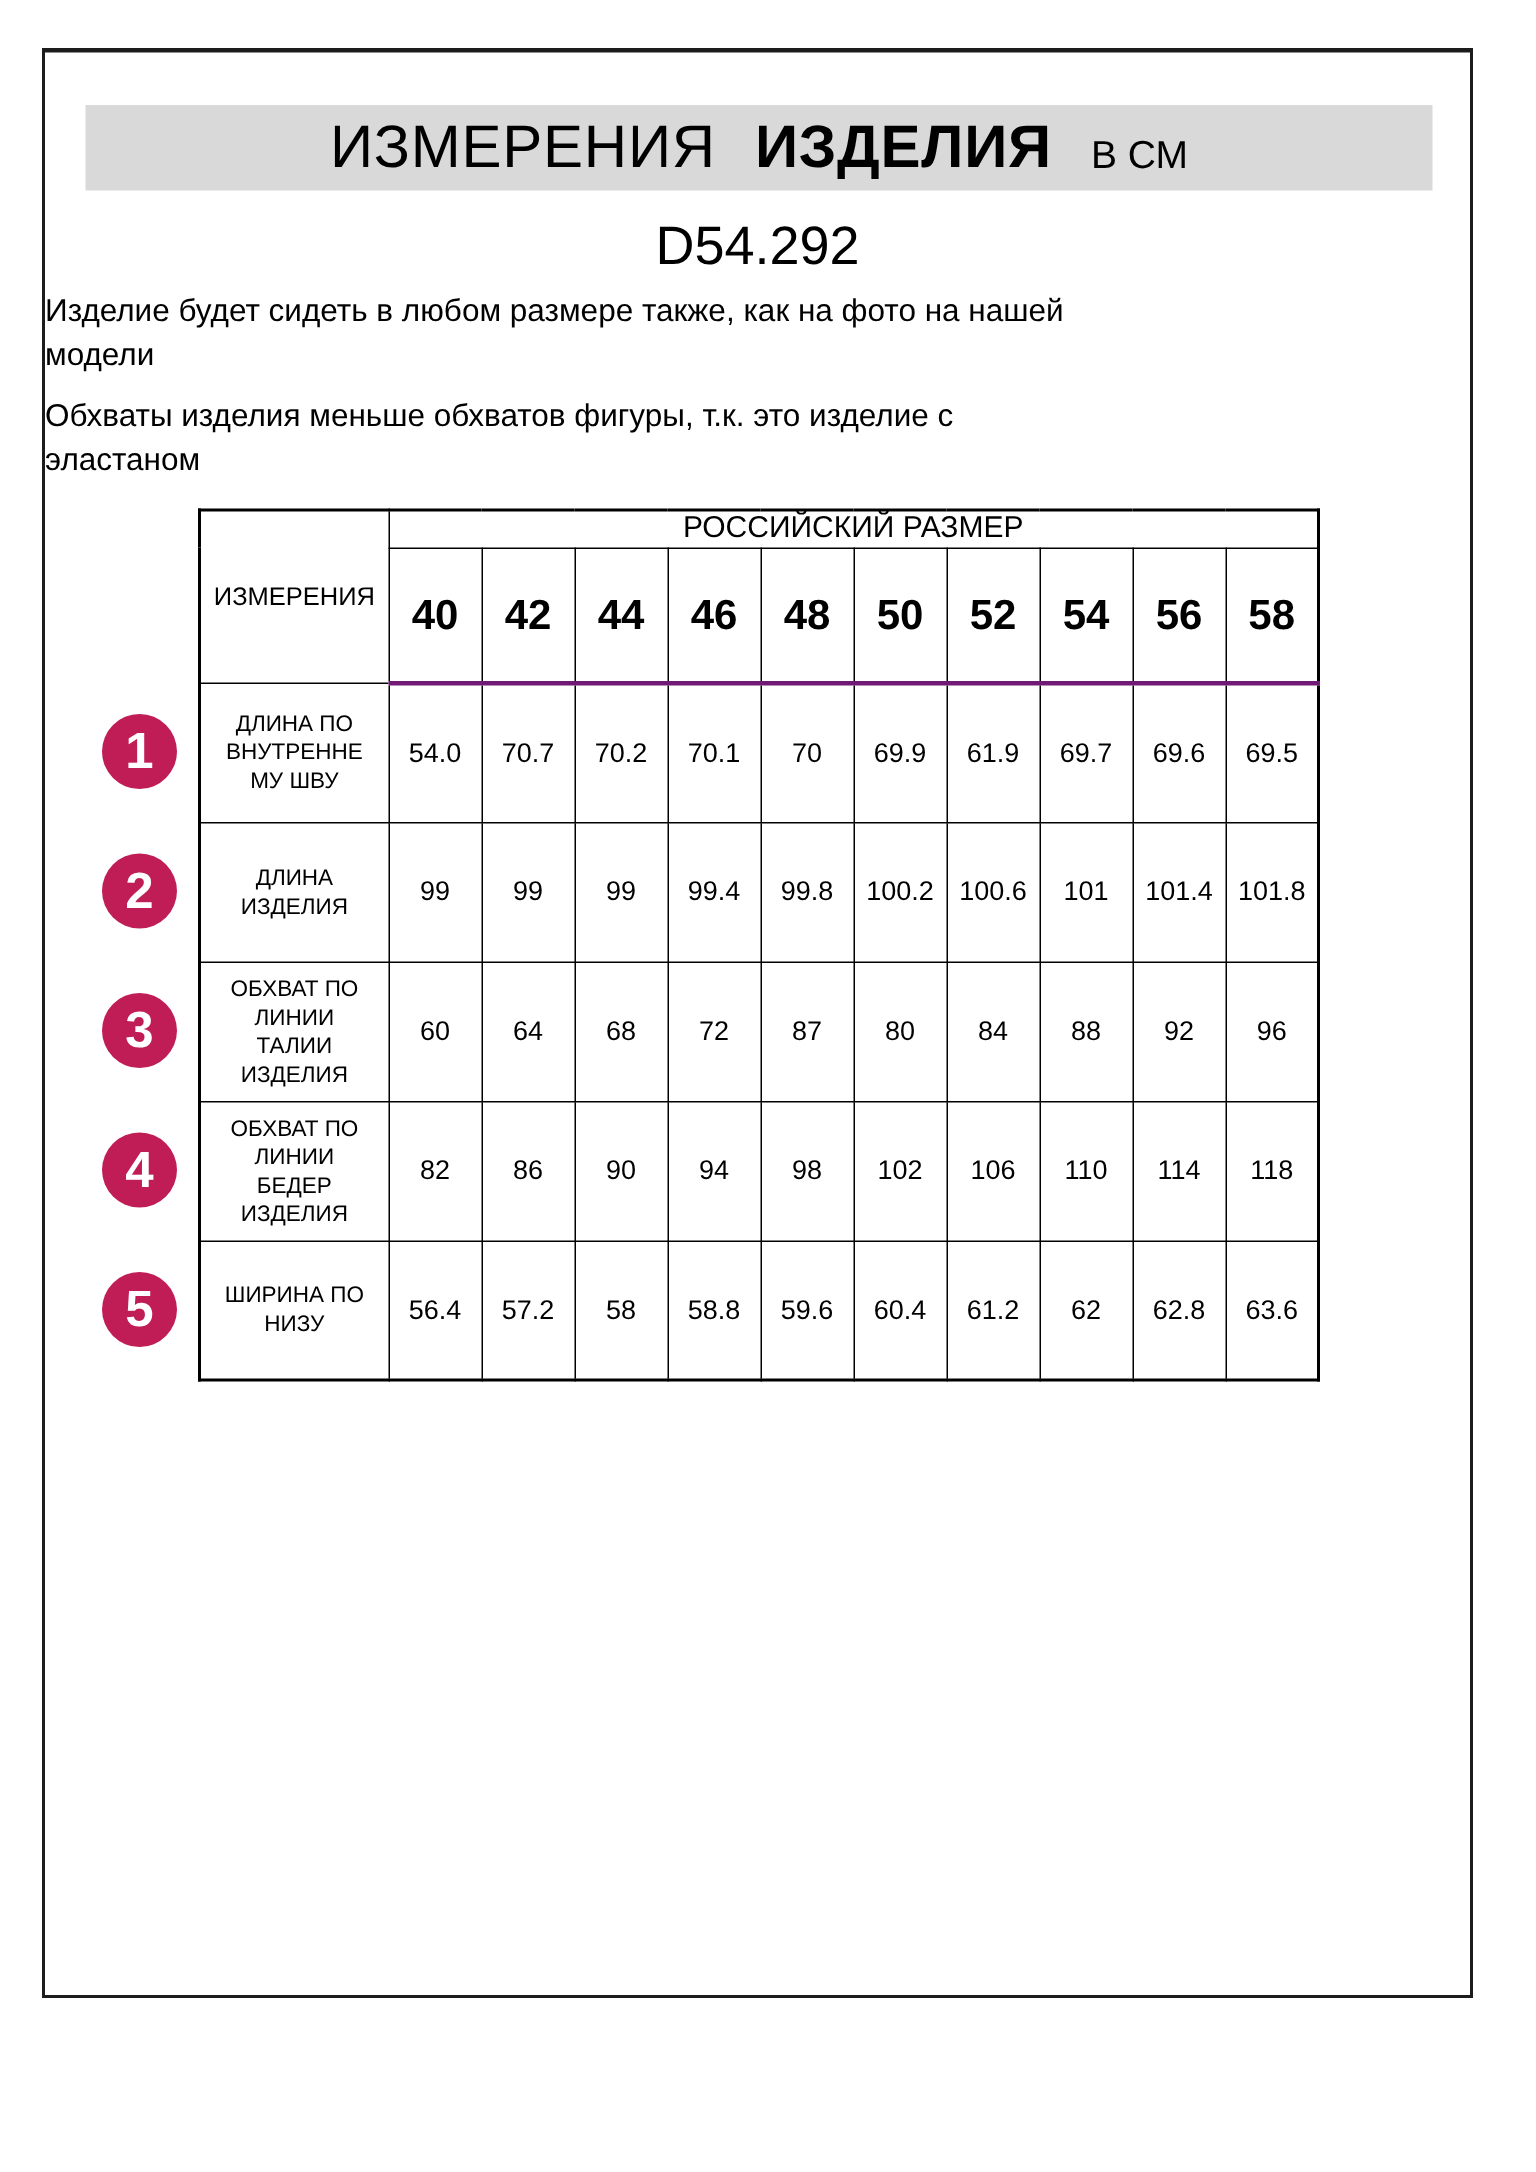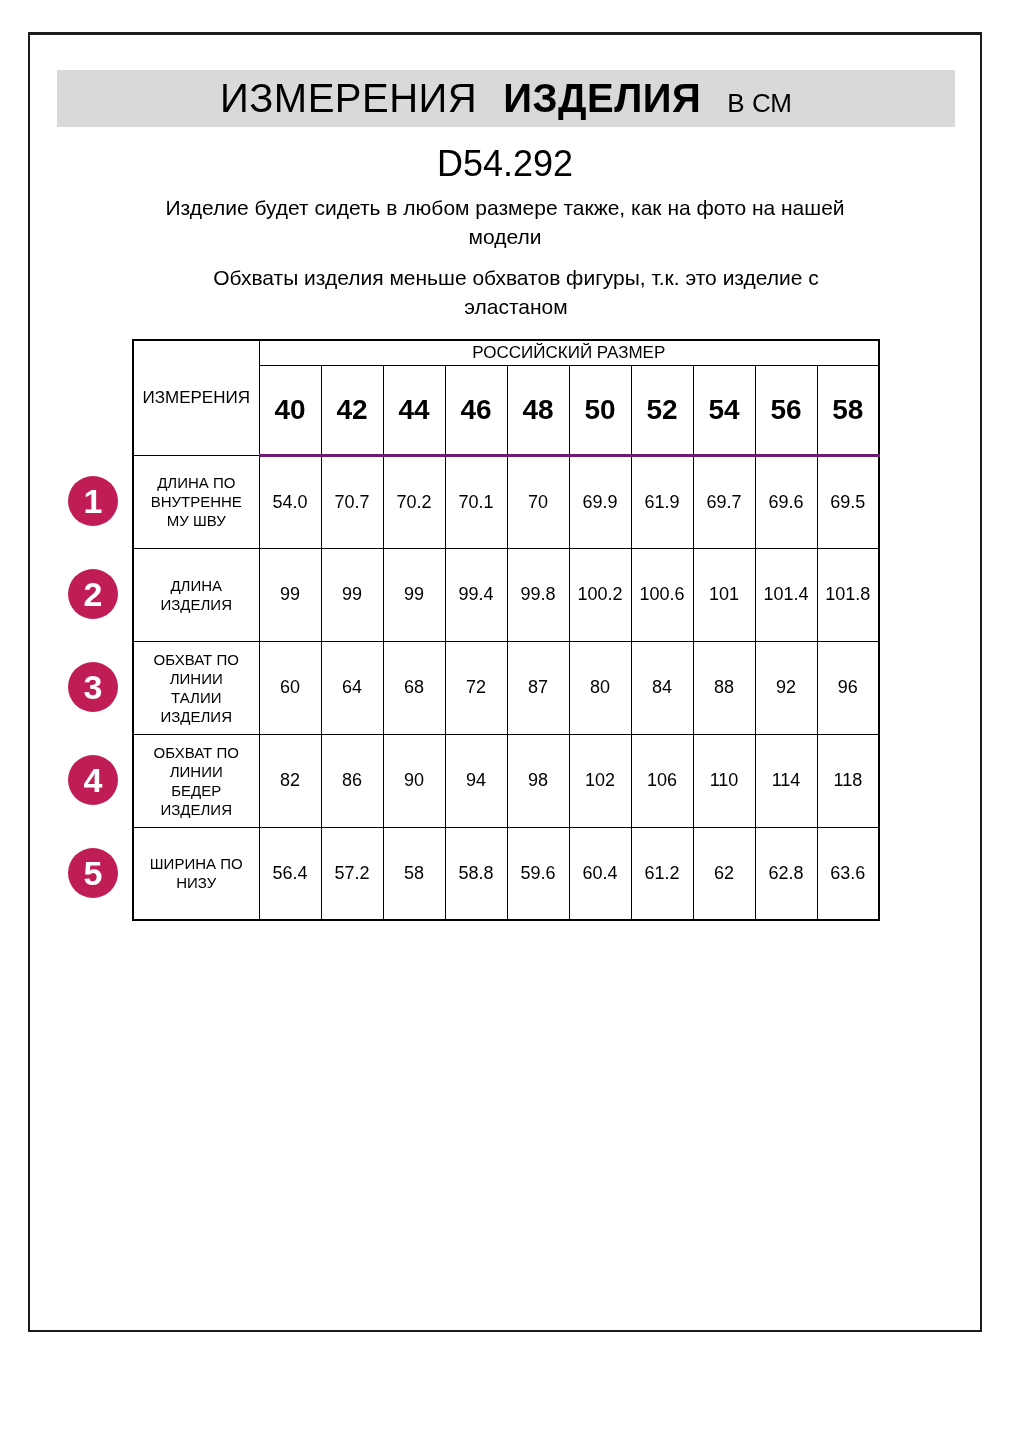--- a/index.html
+++ b/index.html
@@ -36,45 +36,45 @@
     position: absolute;
     left: 0; top: 108px;
     width: 100%;
     text-align: center;
     font-size: 36px;
   }
   .note {
     position: absolute;
     left: 0;
     width: 100%;
-    text-align: center;
+    text-align: left;
     font-size: 21px;
     line-height: 29px;
     white-space: pre-line;
   }
   .note-1 { top: 158px; }
-  .note-2 { top: 228px; margin-left: 11px; }
+  .note-2 { top: 228px; }
 
   
   table.size-table {
     position: absolute;
     left: 132px; top: 339px;
     border-collapse: collapse;
     table-layout: fixed;
     width: 746px;
     background: #fff;
   }
   table.size-table th, table.size-table td {
     border: 1px solid #000;
     text-align: center;
     vertical-align: middle;
     font-weight: normal;
   }
   table.size-table { border: 2px solid #000; }
-  tr.group-row th { height: 25px; font-size: 17px; }
+  tr.group-row th { height: 25px; font-size: 20px; }
   tr.sizes-row th {
     height: 90px;
     font-size: 28px;
     font-weight: bold;
     border-bottom: 3px solid #701a75;
   }
   td.corner-cell {
     font-size: 17px;
     border-bottom: 3px solid #000;
     padding: 0 4px;

